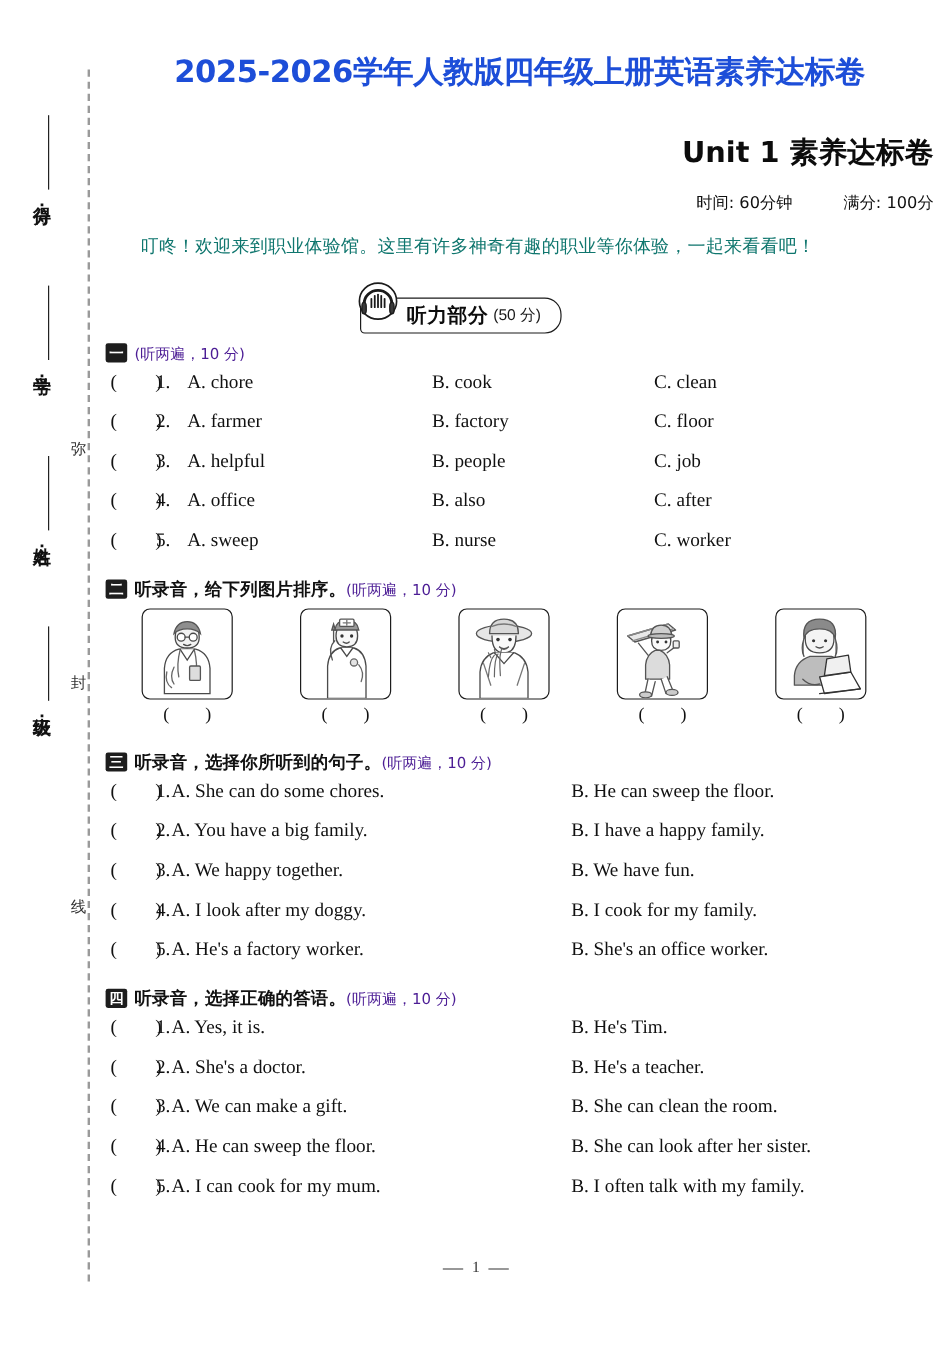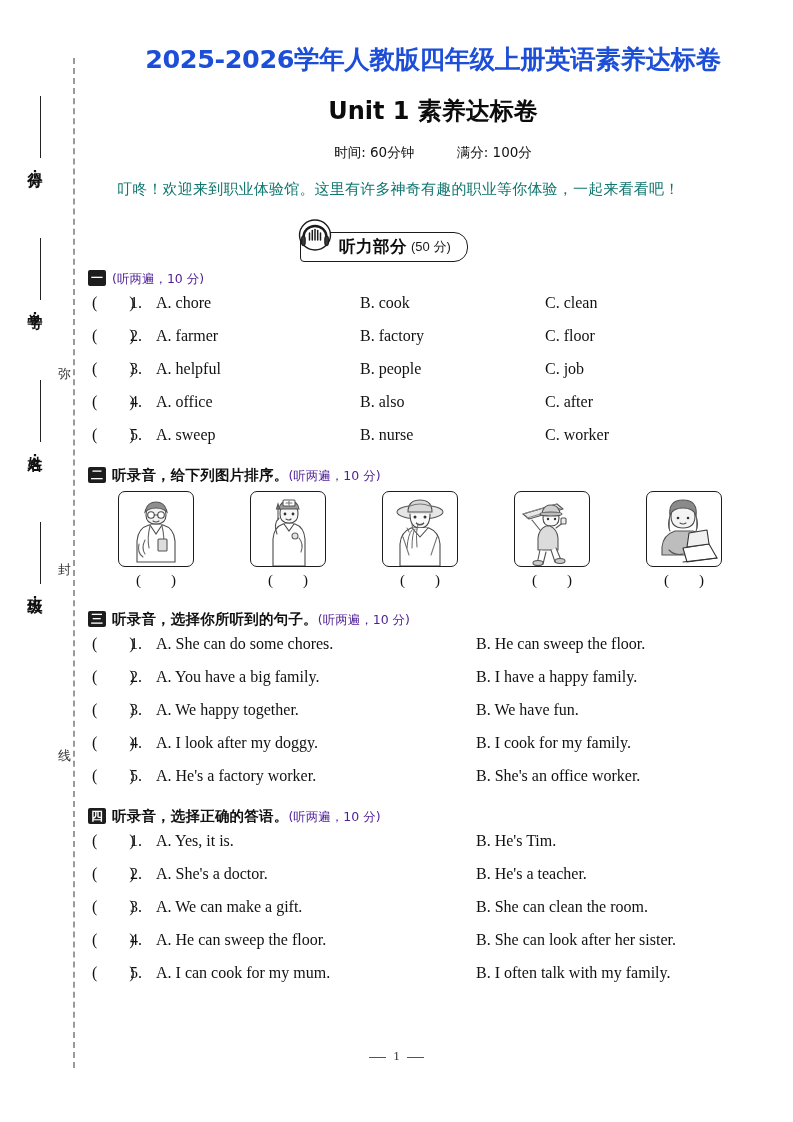--- a/index.html
+++ b/index.html
@@ -75,29 +75,29 @@
     text-align: center;
     font-family: "DejaVu Sans", sans-serif;
     font-size: 25.5px;
     font-weight: bold;
     letter-spacing: -0.4px;
     margin-top: 42px;
     color: #1d4ed8;
     white-space: nowrap;
   }
   .title-sub {
-    text-align: center;
+    text-align: right;
     font-family: "DejaVu Sans", sans-serif;
     font-size: 24px;
     font-weight: bold;
-    margin-top: 18px;
+    margin-top: 34px;
     color: #0c0c0c;
   }
   .meta-line {
-    text-align: center;
+    text-align: right;
     font-family: "DejaVu Sans", sans-serif;
     font-size: 13.5px;
     margin-top: 17px;
     color: #111;
   }
   .meta-line .gap { display: inline-block; width: 34px; }
 
   .intro {
     font-family: "DejaVu Sans", sans-serif;
     font-size: 15px;
@@ -215,21 +215,21 @@
   }
   .opt {
     position: absolute;
     top: 4px;
     font-size: 16px;
     white-space: nowrap;
   }
   .c3-a { left: 68px; }
   .c3-b { left: 272px; }
   .c3-c { left: 457px; }
-  .c2-a { left: 68px; }
+  .c2-a { left: 55px; }
   .c2-b { left: 388px; }
 
   
   .pic-row {
     position: relative;
     height: 108px;
     margin-top: 6px;
   }
   .pic-cell {
     position: absolute;

